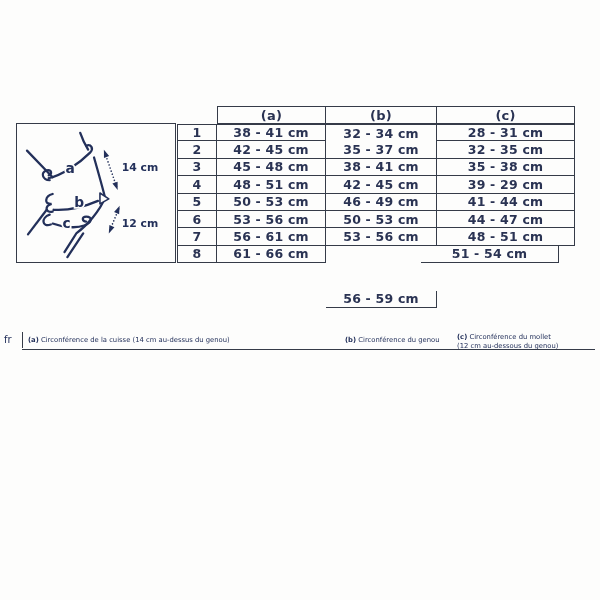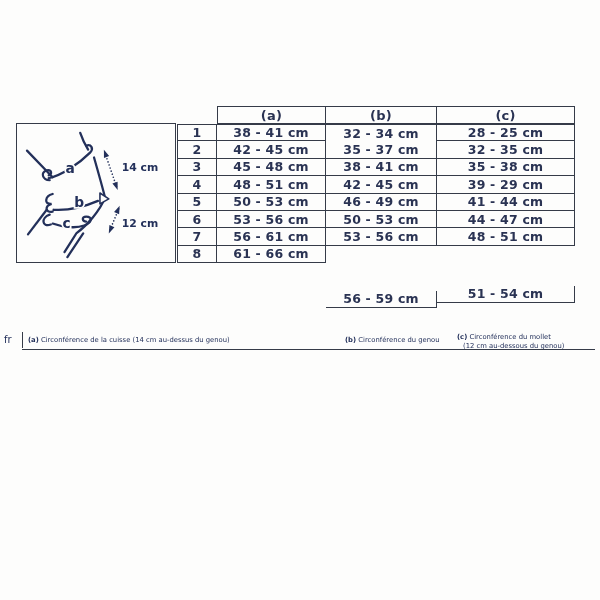--- a/index.html
+++ b/index.html
@@ -30,21 +30,21 @@
   .bt{border-top:1.6px solid var(--line,#353b48);}
   .thead{font-weight:700;font-size:13px;}
   
   .footer-lang{position:absolute;left:4px;top:334px;font-size:10px;font-weight:400;}
   .footer-divider{position:absolute;left:22px;top:332px;height:16px;width:0;border-left:1.2px solid var(--line,#353b48);}
   .footnote{position:absolute;top:336px;font-size:6.8px;line-height:8.5px;white-space:nowrap;color:var(--ink,#23305a);}
   .footnote b{font-weight:700;}
   .fn-a{left:28px;}
   .fn-b{left:345px;}
   .fn-c{left:457px;top:333px;}
-  .fn-c .line2{margin-left:6px;}
+  .fn-c .line2{margin-left:0;}
   .footer-rule{position:absolute;left:22px;top:349px;width:573px;height:0;border-top:1.2px solid var(--line,#353b48);}
 </style>
 </head>
 <body>
 
 <div class="diagram-box">
   <svg viewBox="0 0 160 140">
     <g stroke="#23305a" stroke-width="2.3" fill="none" stroke-linecap="round">
       <path d="M10,27 L36,54"></path>
       <path d="M64,9 C66,15 69,21 72,26"></path>
@@ -78,21 +78,21 @@
 </div>
 
 <div class="size-table">
   <div class="tcell thead bt bl" style="left:40px;top:0;width:109px;height:18px">(a)</div>
   <div class="tcell thead bt" style="left:149px;top:0;width:111px;height:18px">(b)</div>
   <div class="tcell thead bt" style="left:260px;top:0;width:138px;height:18px">(c)</div>
   <div>
       <div class="tcell bl bt" style="left: 0px; top: 18px; width: 40px; height: 17.375px;">1</div>
       <div class="tcell bt" style="left: 40px; top: 18px; width: 109px; height: 17.375px;">38 - 41 cm</div>
       <div class="tcell bt" style="left: 149px; top: 18px; width: 111px; height: 19px;">32 - 34 cm</div>
-      <div class="tcell bt" style="left: 260px; top: 18px; width: 138px; height: 17.375px;">28 - 25 cm</div>
+      <div class="tcell bt" style="left: 260px; top: 18px; width: 138px; height: 17.375px;">28 - 31 cm</div>
       <div class="tcell bl" style="left: 0px; top: 35.375px; width: 40px; height: 17.375px;">2</div>
       <div class="tcell" style="left: 40px; top: 35.375px; width: 109px; height: 17.375px;">42 - 45 cm</div>
       <div class="tcell" style="left: 149px; top: 35.375px; width: 111px; height: 17.375px;">35 - 37 cm</div>
       <div class="tcell" style="left: 260px; top: 35.375px; width: 138px; height: 17.375px;">32 - 35 cm</div>
       <div class="tcell bl" style="left: 0px; top: 52.75px; width: 40px; height: 17.375px;">3</div>
       <div class="tcell" style="left: 40px; top: 52.75px; width: 109px; height: 17.375px;">45 - 48 cm</div>
       <div class="tcell" style="left: 149px; top: 52.75px; width: 111px; height: 17.375px;">38 - 41 cm</div>
       <div class="tcell" style="left: 260px; top: 52.75px; width: 138px; height: 17.375px;">35 - 38 cm</div>
       <div class="tcell bl" style="left: 0px; top: 70.125px; width: 40px; height: 17.375px;">4</div>
       <div class="tcell" style="left: 40px; top: 70.125px; width: 109px; height: 17.375px;">48 - 51 cm</div>
@@ -106,21 +106,21 @@
       <div class="tcell" style="left: 40px; top: 104.875px; width: 109px; height: 17.375px;">53 - 56 cm</div>
       <div class="tcell" style="left: 149px; top: 104.875px; width: 111px; height: 17.375px;">50 - 53 cm</div>
       <div class="tcell" style="left: 260px; top: 104.875px; width: 138px; height: 17.375px;">44 - 47 cm</div>
       <div class="tcell bl" style="left: 0px; top: 122.25px; width: 40px; height: 17.375px;">7</div>
       <div class="tcell" style="left: 40px; top: 122.25px; width: 109px; height: 17.375px;">56 - 61 cm</div>
       <div class="tcell" style="left: 149px; top: 122.25px; width: 111px; height: 17.375px;">53 - 56 cm</div>
       <div class="tcell" style="left: 260px; top: 122.25px; width: 138px; height: 17.375px;">48 - 51 cm</div>
       <div class="tcell bl" style="left: 0px; top: 139.625px; width: 40px; height: 17.375px;">8</div>
       <div class="tcell" style="left: 40px; top: 139.625px; width: 109px; height: 17.375px;">61 - 66 cm</div>
       <div class="tcell" style="left: 149px; top: 139.625px; width: 111px; height: 17.375px; margin-top: 45px;">56 - 59 cm</div>
-      <div class="tcell" style="left: 260px; top: 139.625px; width: 138px; height: 17.375px; margin-top: 40px;">51 - 54 cm</div>
+      <div class="tcell" style="left: 244px; top: 139.625px; width: 138px; height: 17.375px;">51 - 54 cm</div>
     </div>
 </div>
 
 <div class="footer-lang">fr</div>
 <div class="footer-divider"></div>
 <div class="footnote fn-a">
   <b>(a)</b>
   <span>Circonférence de la cuisse (14 cm au-dessus du genou)</span>
 </div>
 <div class="footnote fn-b">

